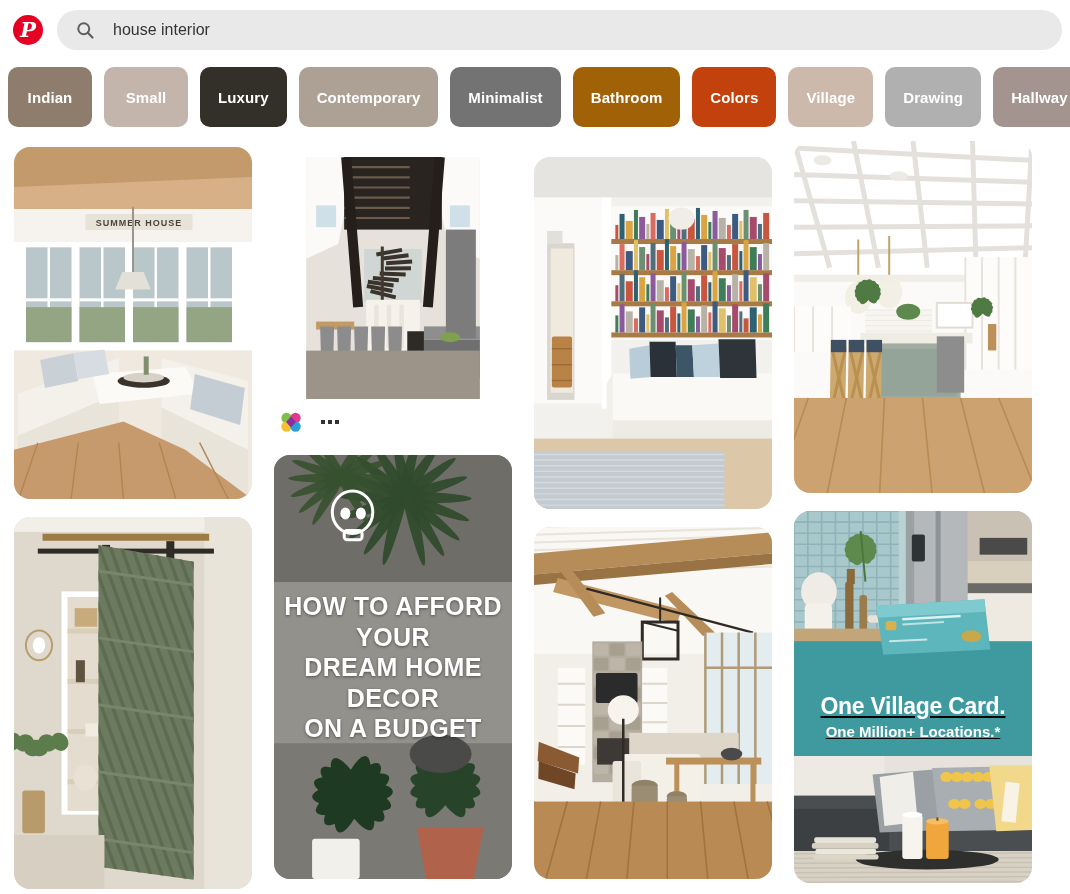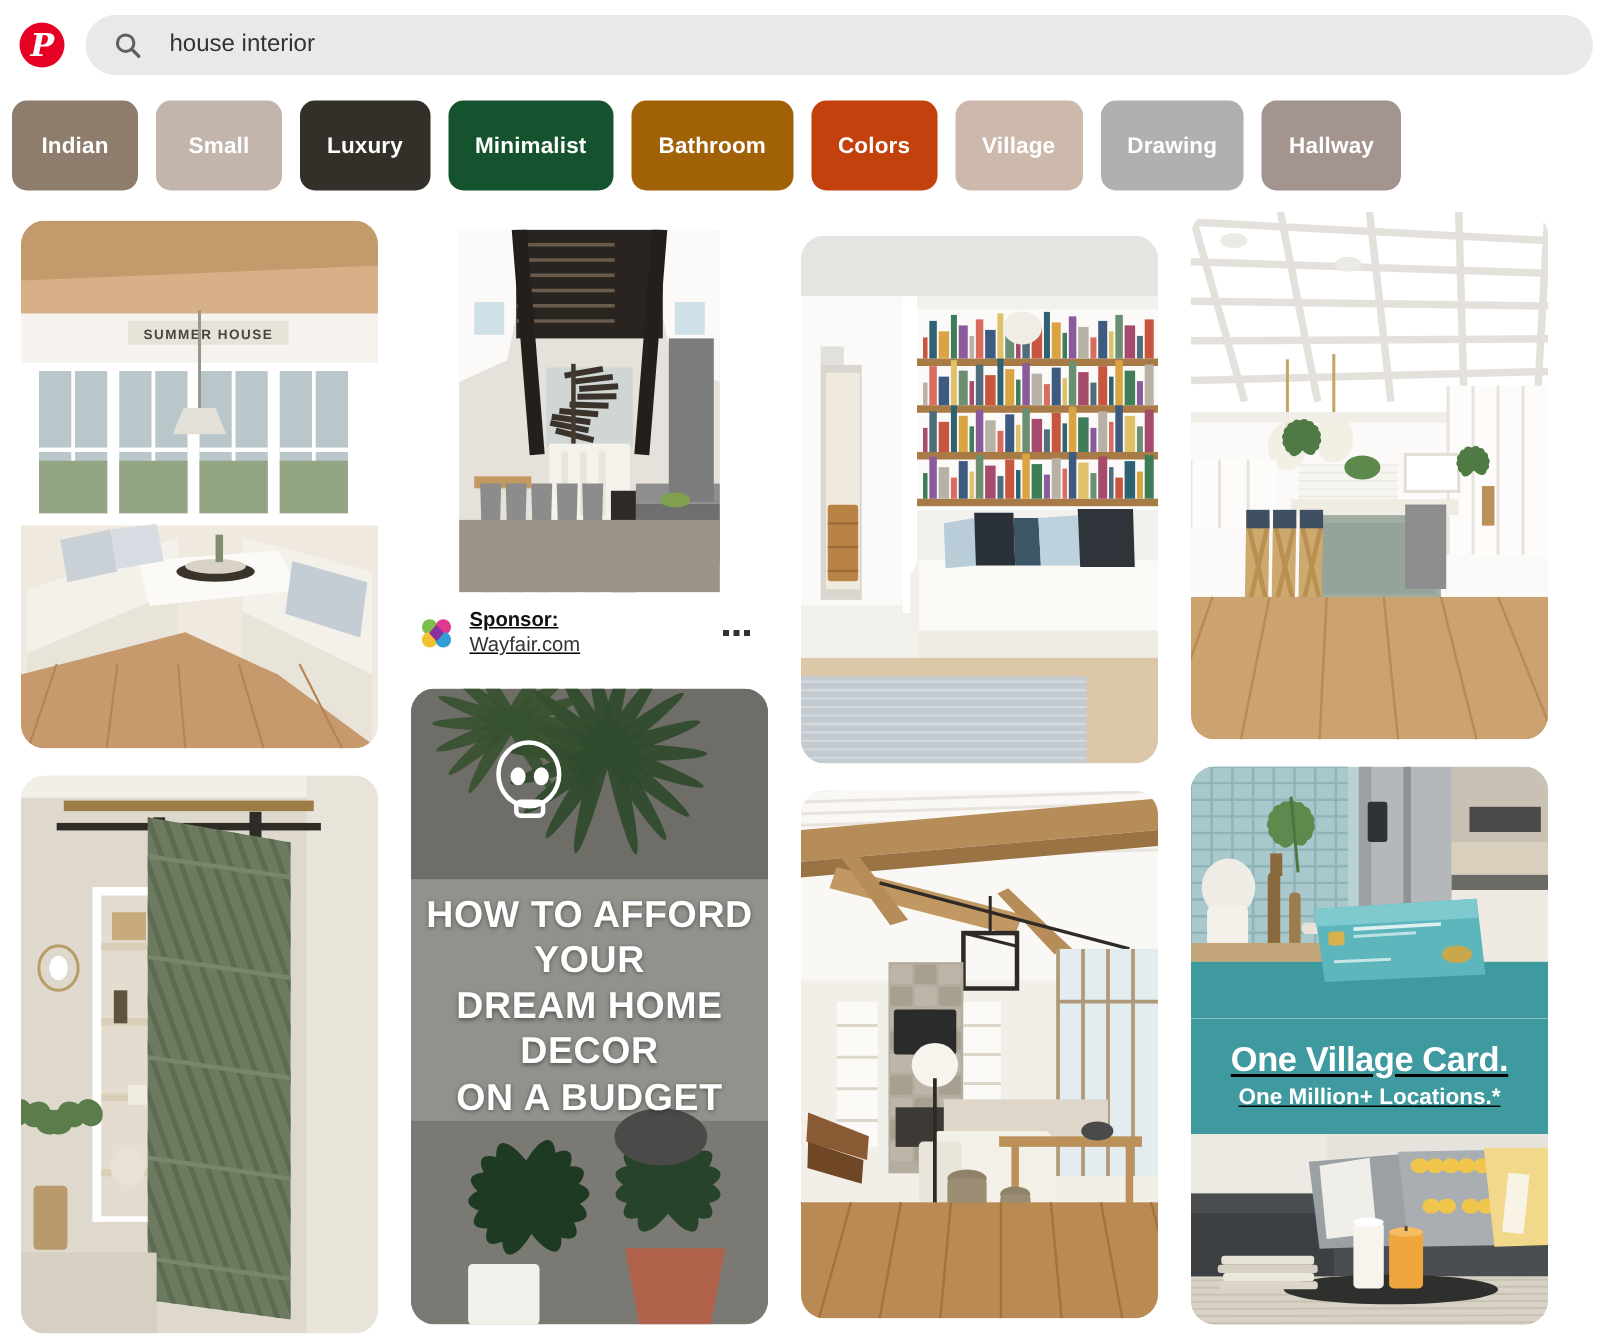--- a/index.html
+++ b/index.html
@@ -167,21 +167,24 @@
 <div class="chips">
     <div class="chip" style="background: rgb(142, 124, 108);">
       <span>Indian</span>
     </div>
     <div class="chip" style="background: rgb(195, 180, 172);">
       <span>Small</span>
     </div>
     <div class="chip" style="background: rgb(51, 47, 41);">
       <span>Luxury</span>
     </div>
-    <div class="chip" style="background: #14532d;">
+    <div class="chip" style="background: rgb(173, 160, 148);">
+      <span>Contemporary</span>
+    </div>
+    <div class="chip" style="background: #737373;">
       <span>Minimalist</span>
     </div>
     <div class="chip" style="background: #a16207;">
       <span>Bathroom</span>
     </div>
     <div class="chip" style="background: #c2410c;">
       <span>Colors</span>
     </div>
     <div class="chip" style="background: rgb(205, 185, 172);">
       <span>Village</span>
@@ -381,24 +384,20 @@
         </div>
         <div class="attrib">
           <div class="avatar"><svg viewBox="0 0 26 26" width="26" height="26">
               <rect x="0" y="0" width="26" height="26" fill="#ffffff"></rect>
               <ellipse cx="8.5" cy="9" rx="5.2" ry="5.2" fill="#7cc04a"></ellipse>
               <ellipse cx="17.5" cy="9" rx="5.2" ry="5.2" fill="#e03a8e"></ellipse>
               <ellipse cx="8.5" cy="17.5" rx="5.2" ry="5.2" fill="#f2c230"></ellipse>
               <ellipse cx="17.5" cy="17.5" rx="5.2" ry="5.2" fill="#2f9fd6"></ellipse>
               <polygon points="13,7.5 18,13 13,18.5 8,13" fill="#8a2fa0"></polygon>
             </svg></div>
-          <div class="attrib-text">
-            <span class="attrib-label">Sponsor:</span>
-            <span class="attrib-sub">Wayfair.com</span>
-          </div>
           <div class="more-dots">
             <i></i>
             <i></i>
             <i></i>
           </div>
         </div>
       </div>
       <div class="pin">
         <div class="pin-media" title="Plants on dark background with text overlay" style="height: 424px;">
           <svg viewBox="0 0 238 424" preserveAspectRatio="none" class="pin-img" style="height: 424px;">

